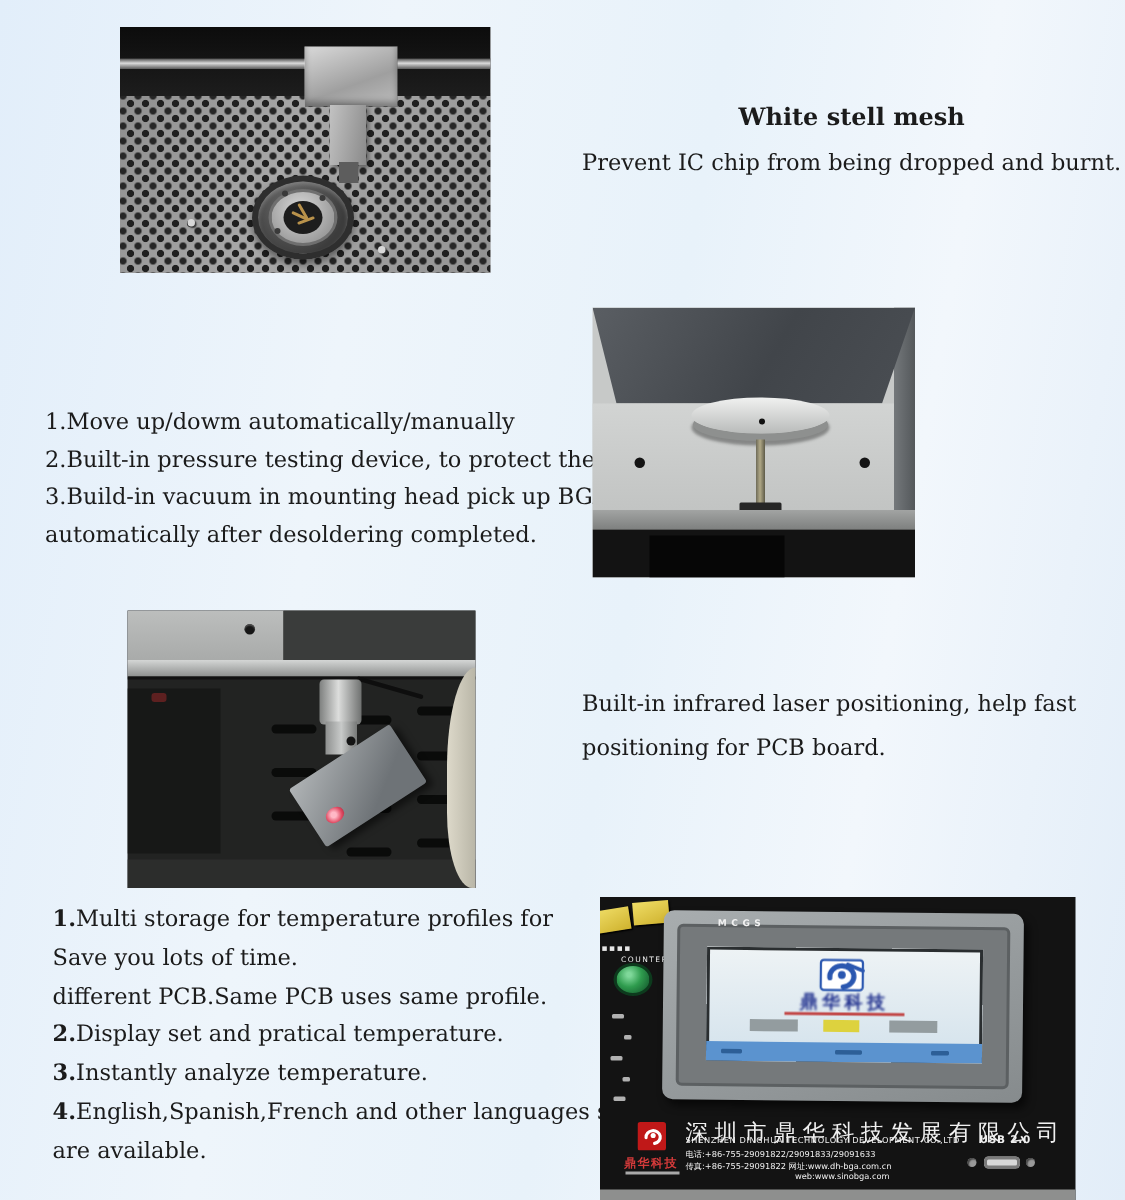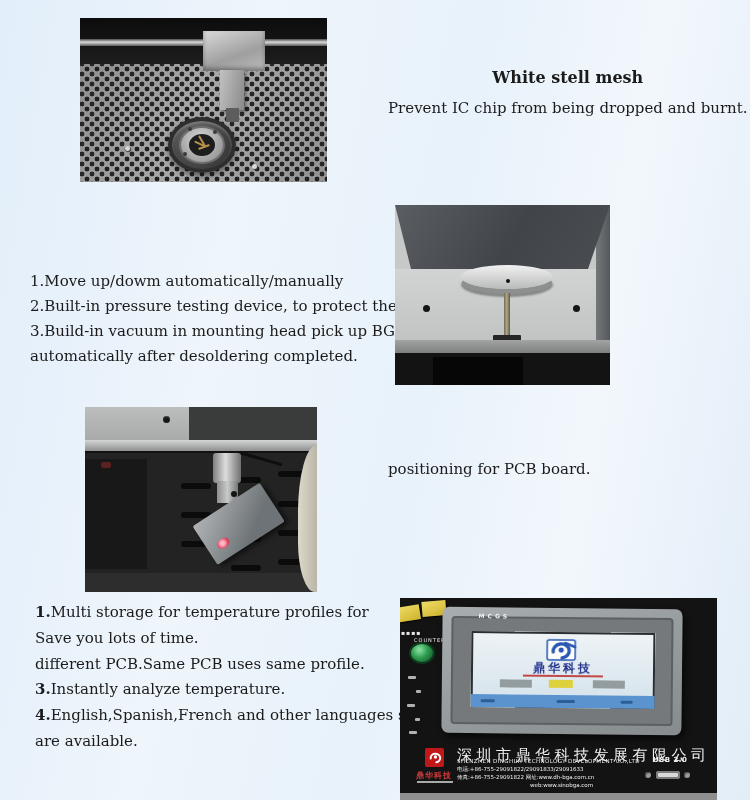--- a/index.html
+++ b/index.html
@@ -212,27 +212,29 @@
   <div class="p3-cyl"></div>
   <div class="p3-joint"></div>
   <div class="p3-jointhole"></div>
   <div class="p3-laserbox">
     <div class="p3-lens"></div>
   </div>
   <div class="p3-arm"></div>
 </div>
 
 <div id="s3text" class="tblock">
+  <div class="tline">Built-in infrared laser positioning, help fast</div>
   <div class="tline">positioning for PCB board.</div>
 </div>
 
 <div id="s4text" class="tblock">
   <div class="tline"><b>1.</b><span>Multi storage for temperature profiles for</span></div>
   <div class="tline"><b></b><span>Save you lots of time.</span></div>
   <div class="tline"><b></b><span>different PCB.Same PCB uses same profile.</span></div>
+  <div class="tline"><b>2.</b><span>Display set and pratical temperature.</span></div>
   <div class="tline"><b>3.</b><span>Instantly analyze temperature.</span></div>
   <div class="tline"><b>4.</b><span>English,Spanish,French and other languages systems</span></div>
   <div class="tline"><b></b><span>are available.</span></div>
 </div>
 
 <div id="photo4" class="photo p4">
   <div class="p4-ylabel" style="left:-4px;top:8px;transform:rotate(-9deg);"></div>
   <div class="p4-ylabel" style="left:22px;top:3px;transform:rotate(-5deg);"></div>
   <div class="p4-cnsmall">▪▪▪▪</div>
   <div class="p4-counter">COUNTER</div>

